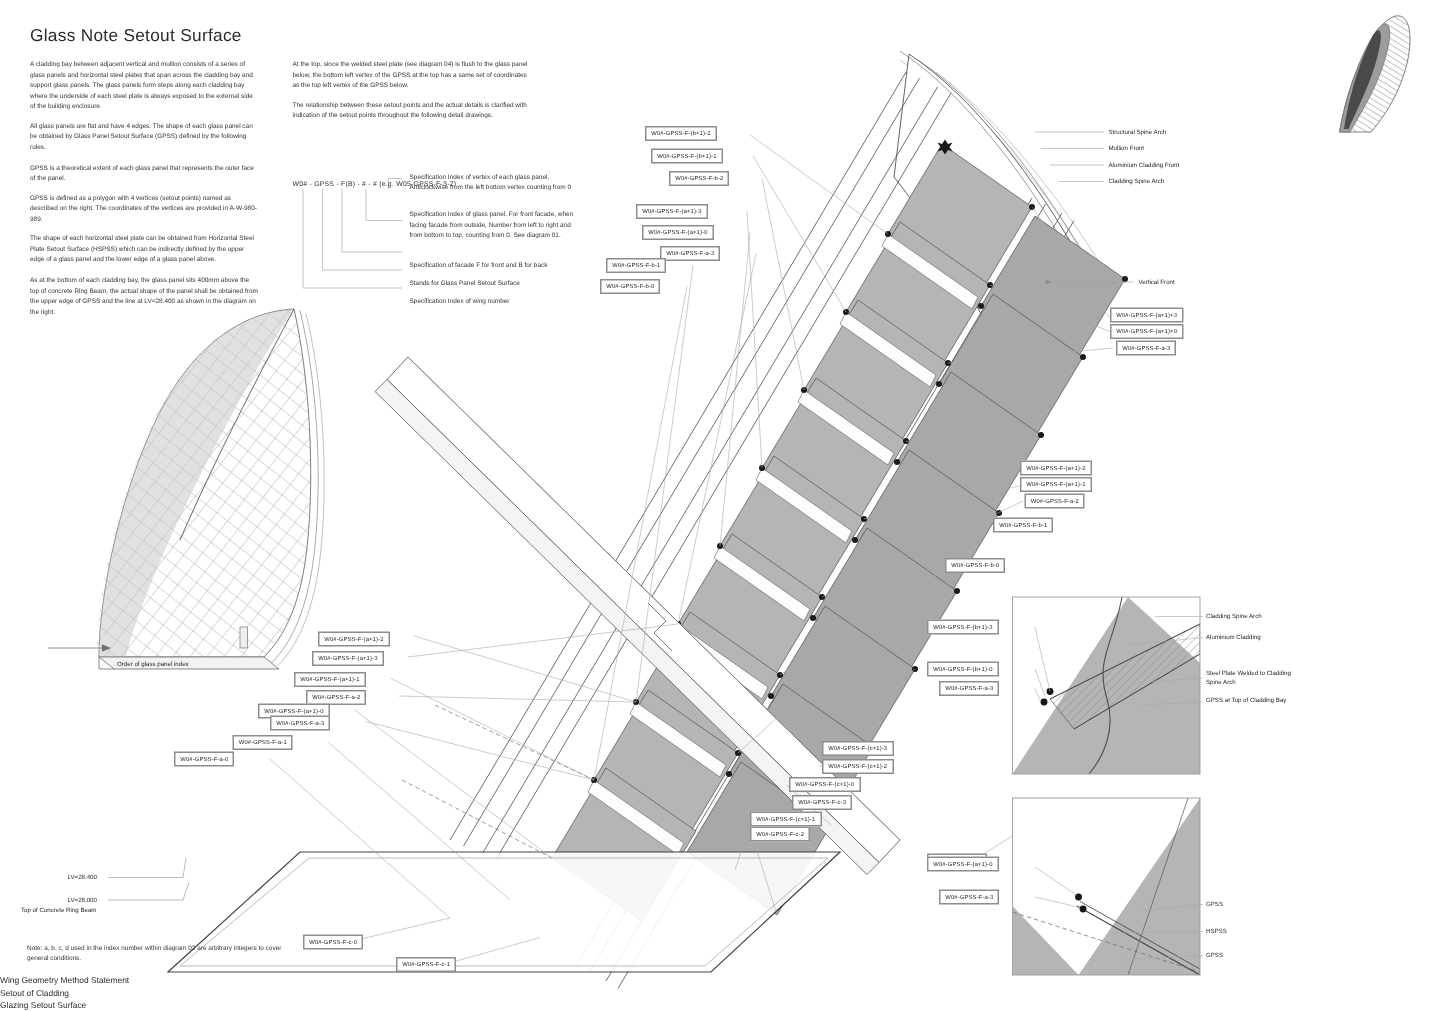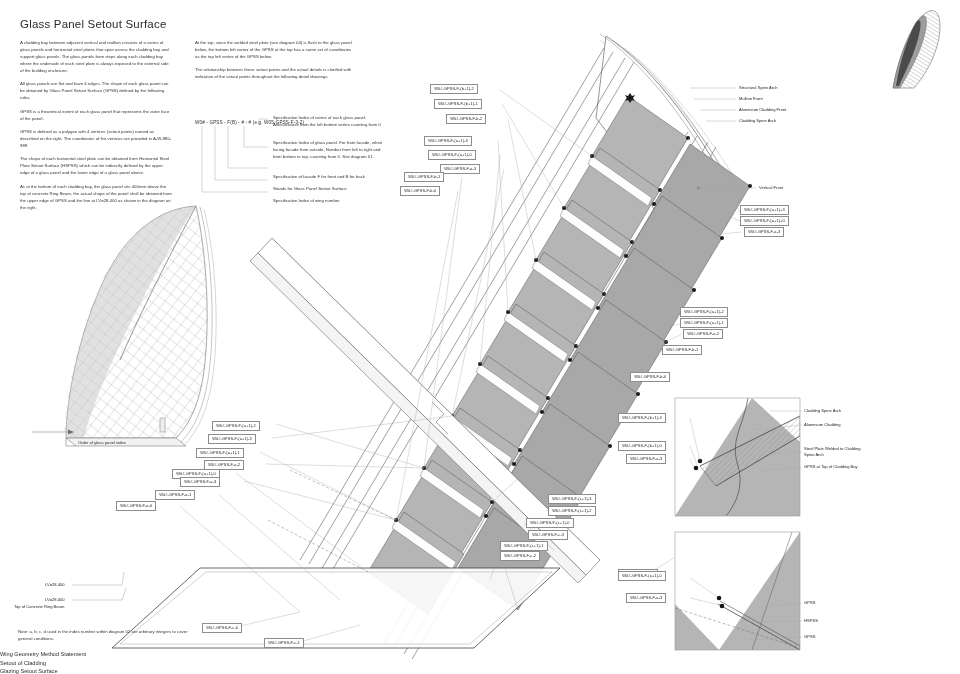--- a/index.html
+++ b/index.html
@@ -347,21 +347,21 @@
 
     <g stroke="#9b9b9b" stroke-width="0.4" fill="none">
       <path d="M202 126 L202 192 L268 192"></path>
       <path d="M215 126 L215 180 L268 180"></path>
       <path d="M228 126 L228 168 L268 168"></path>
       <path d="M244 126 L244 147 L268 147"></path>
       <path d="M259 126 L259 126 L259 119 L268 119"></path>
     </g>
   </svg>
 
-  <div class="title-main">Glass Panel Setout Surface</div>
+  <div class="title-main">Glass Note Setout Surface</div>
 
   <div class="col col-a">
     <p>A cladding bay between adjacent vertical and mullion consists of a series of glass panels and horizontal steel plates that span across the cladding bay and support glass panels. The glass panels form steps along each cladding bay where the underside of each steel plate is always exposed to the external side of the building enclosure.</p>
     <p>All glass panels are flat and have 4 edges. The shape of each glass panel can be obtained by Glass Panel Setout Surface (GPSS) defined by the following rules.</p>
     <p>GPSS is a theoretical extent of each glass panel that represents the outer face of the panel.</p>
     <p>GPSS is defined as a polygon with 4 vertices (setout points) named as described on the right. The coordinates of the vertices are provided in A-W-980-989.</p>
     <p>The shape of each horizontal steel plate can be obtained from Horizontal Steel Plate Setout Surface (HSPSS) which can be indirectly defined by the upper edge of a glass panel and the lower edge of a glass panel above.</p>
     <p>As at the bottom of each cladding bay, the glass panel sits 400mm above the top of concrete Ring Beam, the actual shape of the panel shall be obtained from the upper edge of GPSS and the line at LV=28.400 as shown in the diagram on the right.</p>
   </div>
 

